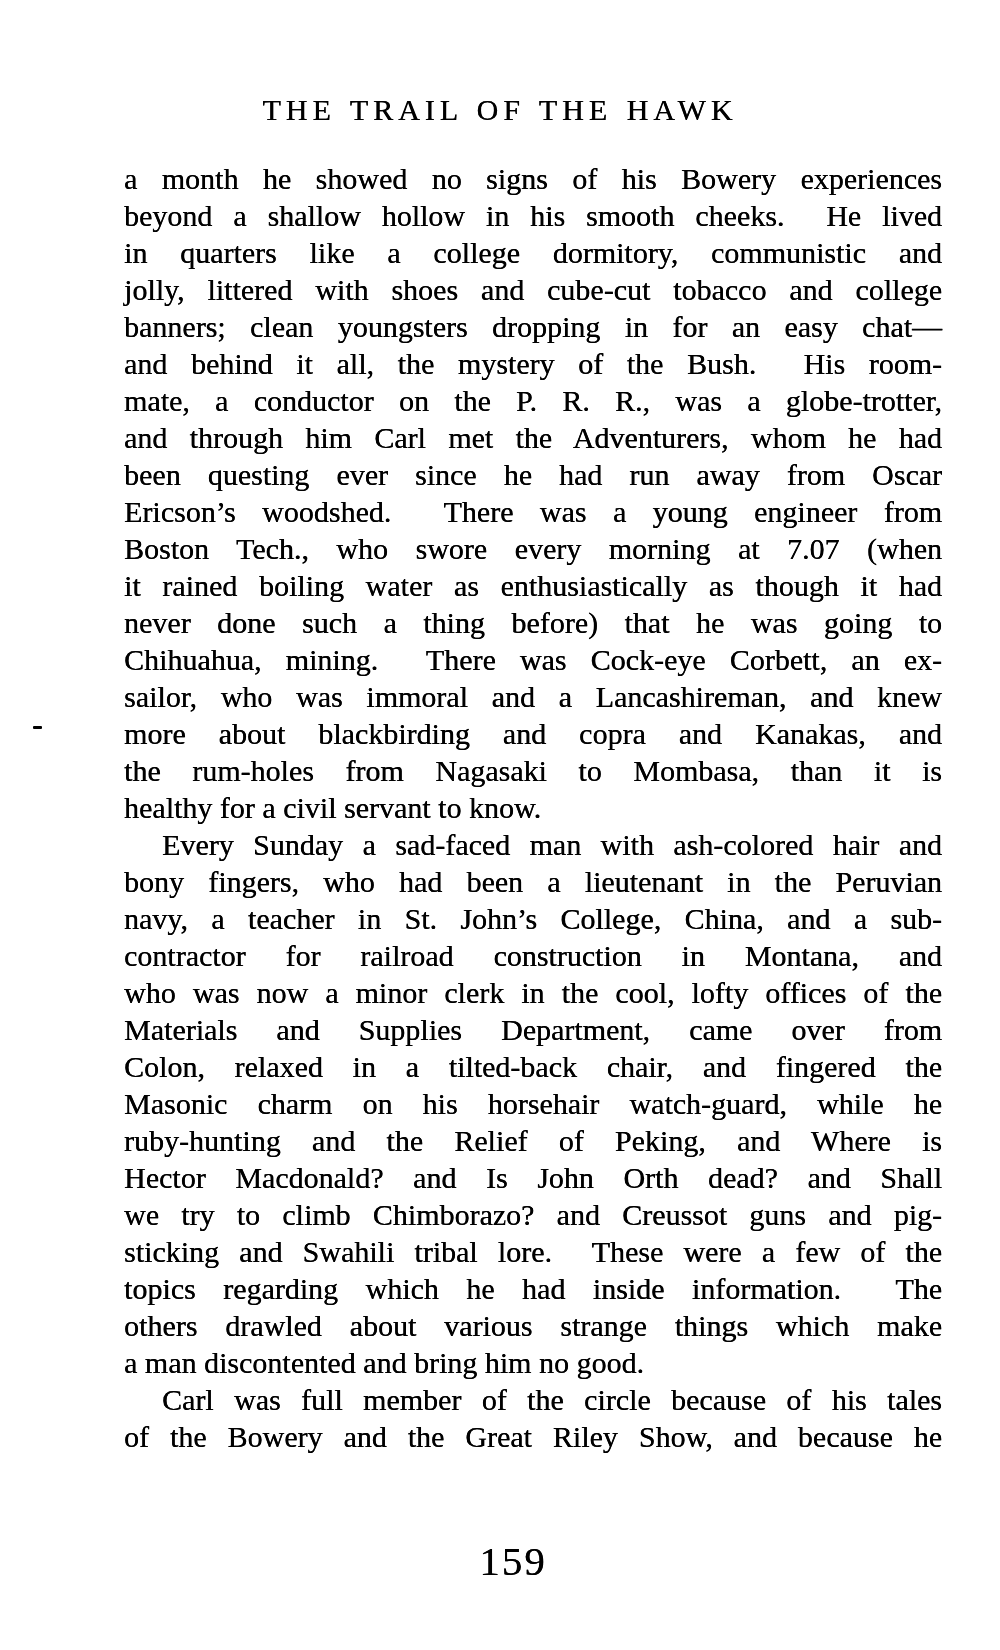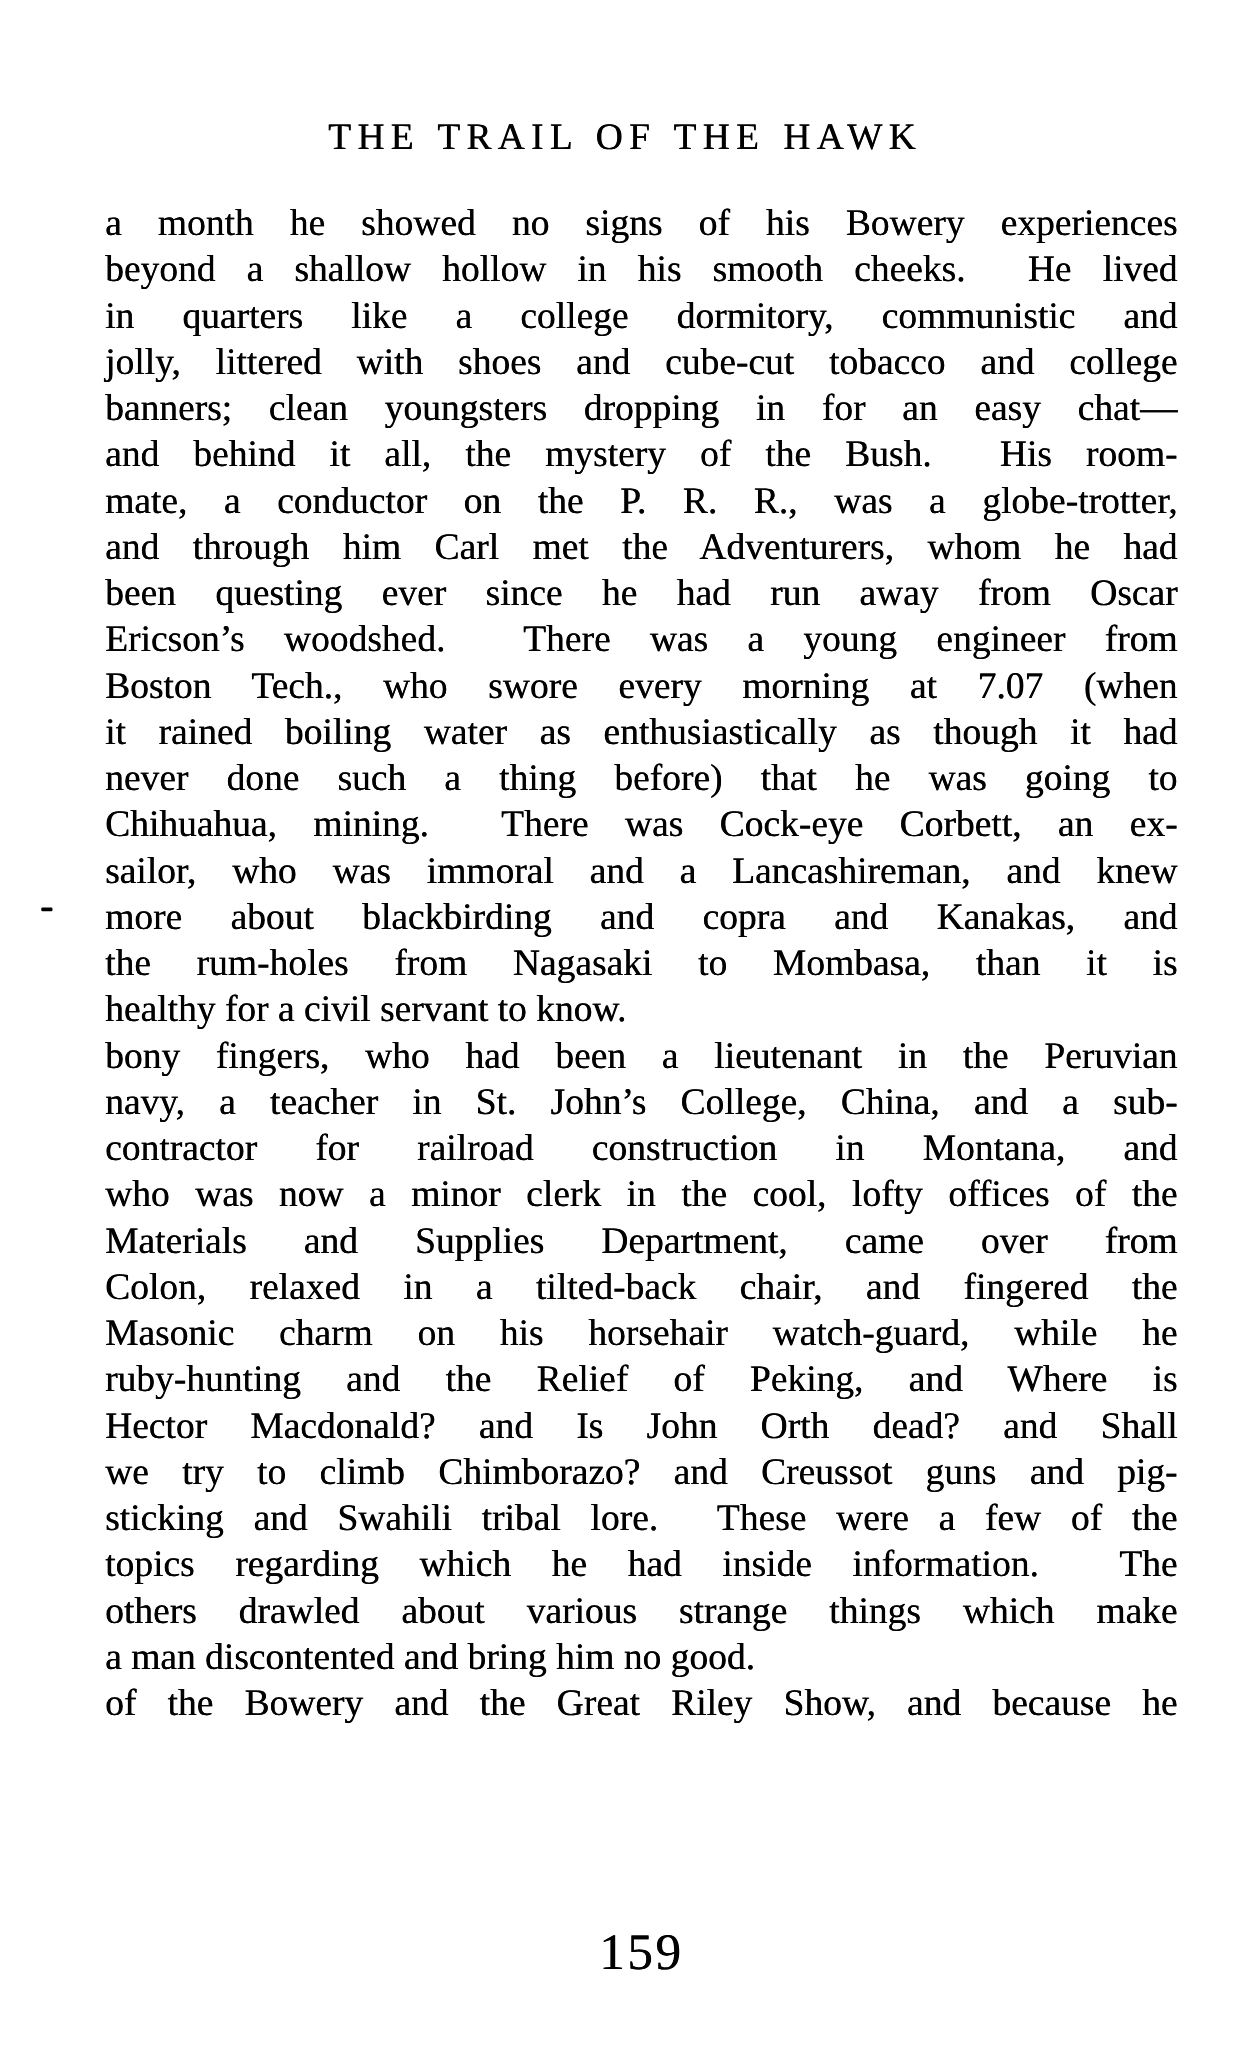--- a/index.html
+++ b/index.html
@@ -31,20 +31,21 @@
     left: 84px;
     width: 858px;
   }
   .line {
     font-size: 30px;
     line-height: 37px;
     text-align: justify;
     text-align-last: justify;
     text-justify: inter-word;
     text-shadow: 0.3px 0 0 #000;
+    margin-left: 40px;
   }
   .line.para-end { text-align-last: left; }
   .line.indent { text-indent: 38px; }
   .page-number {
     position: absolute;
     top: 1543px;
     left: 84px;
     width: 858px;
     text-align: center;
     font-size: 41px;
@@ -81,30 +82,32 @@
     <div class="line">been questing ever since he had run away from Oscar</div>
     <div class="line">Ericson’s woodshed.&nbsp; There was a young engineer from</div>
     <div class="line">Boston Tech., who swore every morning at 7.07 (when</div>
     <div class="line">it rained boiling water as enthusiastically as though it had</div>
     <div class="line">never done such a thing before) that he was going to</div>
     <div class="line">Chihuahua, mining.&nbsp; There was Cock-eye Corbett, an ex-</div>
     <div class="line">sailor, who was immoral and a Lancashireman, and knew</div>
     <div class="line">more about blackbirding and copra and Kanakas, and</div>
     <div class="line">the rum-holes from Nagasaki to Mombasa, than it is</div>
     <div class="line para-end">healthy for a civil servant to know.</div>
+    <div class="line indent">Every Sunday a sad-faced man with ash-colored hair and</div>
     <div class="line">bony fingers, who had been a lieutenant in the Peruvian</div>
     <div class="line">navy, a teacher in St. John’s College, China, and a sub-</div>
     <div class="line">contractor for railroad construction in Montana, and</div>
     <div class="line">who was now a minor clerk in the cool, lofty offices of the</div>
     <div class="line">Materials and Supplies Department, came over from</div>
     <div class="line">Colon, relaxed in a tilted-back chair, and fingered the</div>
     <div class="line">Masonic charm on his horsehair watch-guard, while he</div>
     <div class="line">ruby-hunting and the Relief of Peking, and Where is</div>
     <div class="line">Hector Macdonald? and Is John Orth dead? and Shall</div>
     <div class="line">we try to climb Chimborazo? and Creussot guns and pig-</div>
     <div class="line">sticking and Swahili tribal lore.&nbsp; These were a few of the</div>
     <div class="line">topics regarding which he had inside information.&nbsp; The</div>
     <div class="line">others drawled about various strange things which make</div>
     <div class="line para-end">a man discontented and bring him no good.</div>
+    <div class="line indent">Carl was full member of the circle because of his tales</div>
     <div class="line">of the Bowery and the Great Riley Show, and because he</div>
   </div>
 
 <div class="page-number">159</div>
 
 </body></html>

